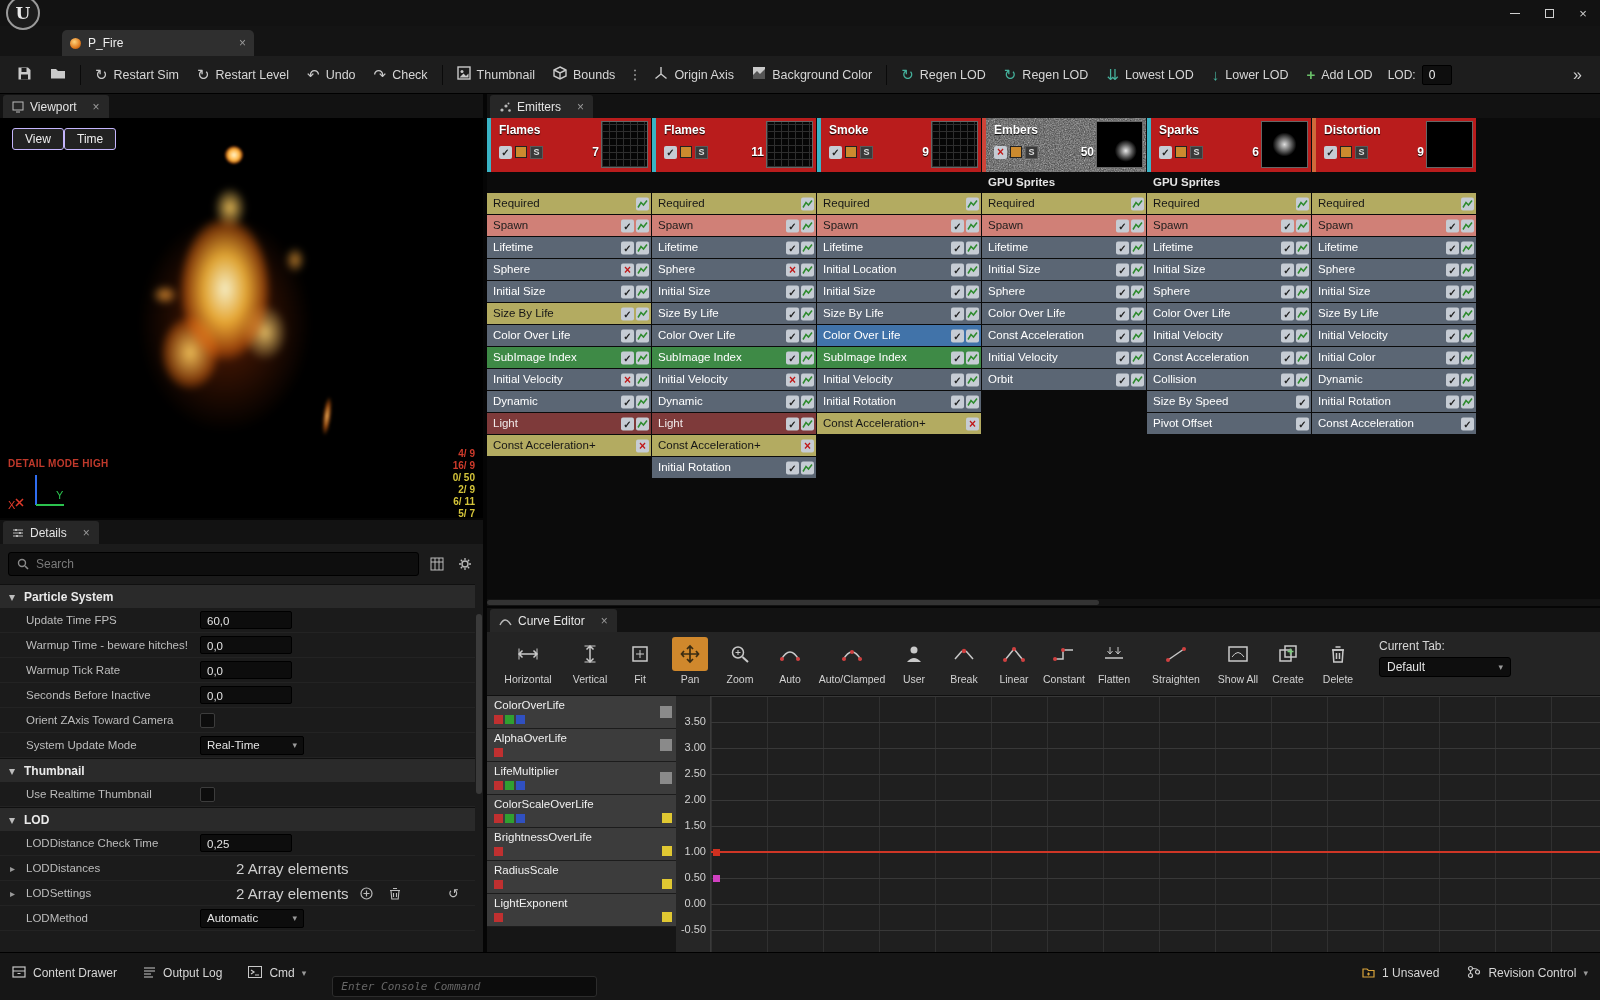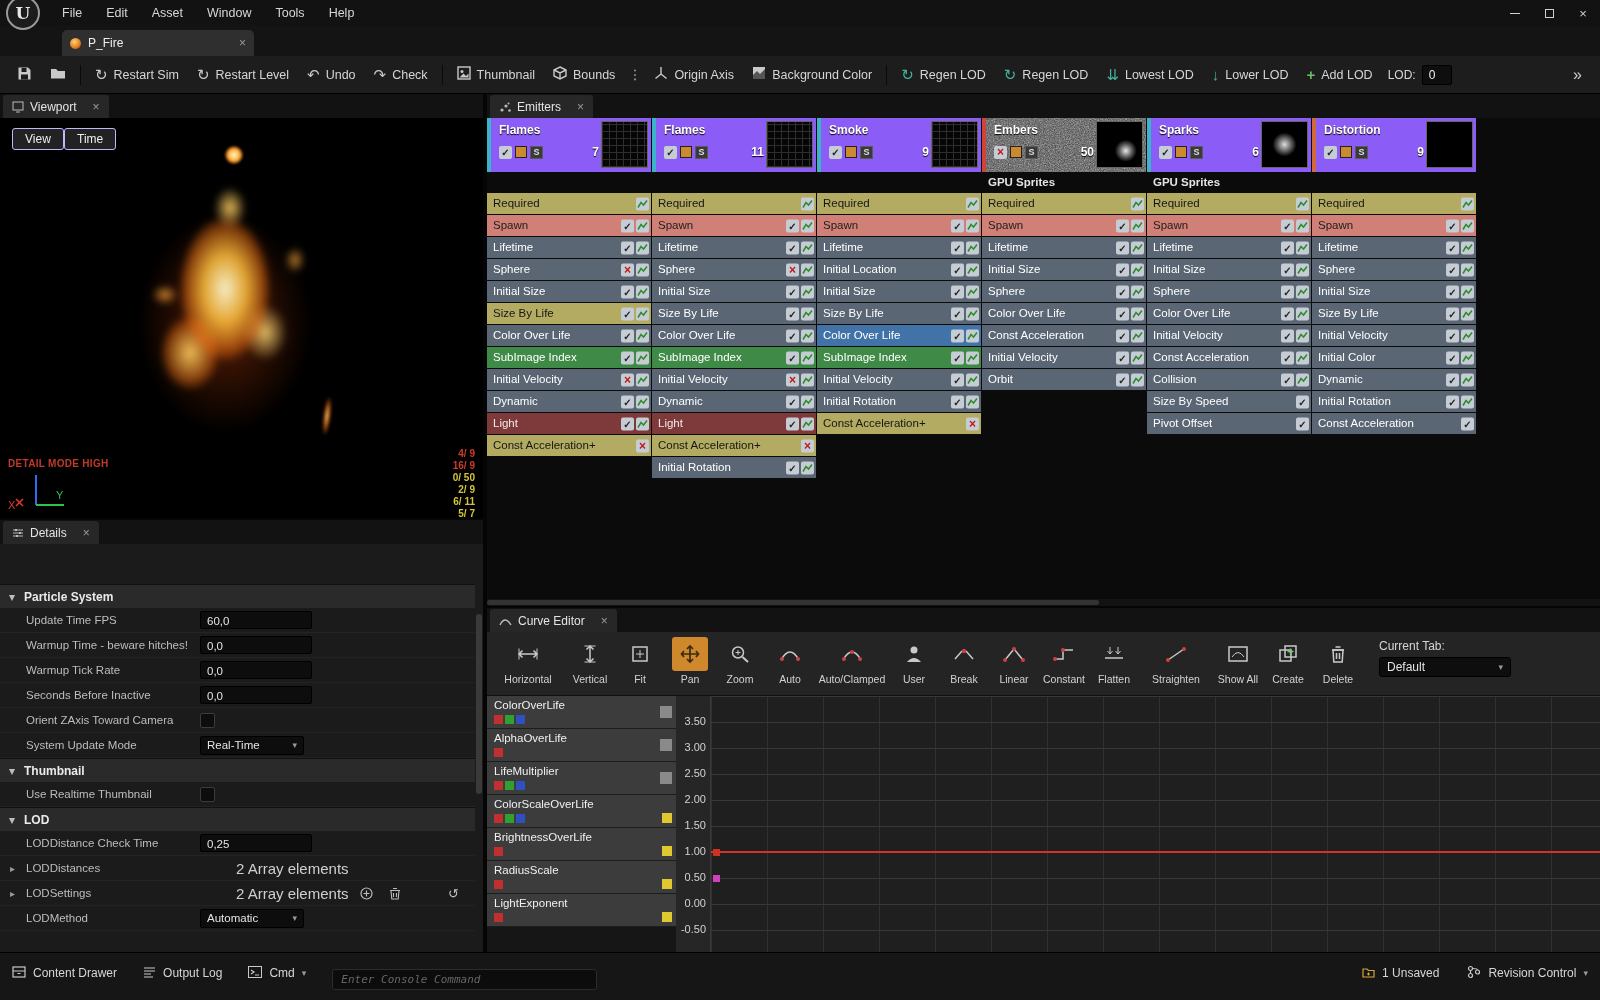--- a/index.html
+++ b/index.html
@@ -78,35 +78,35 @@
   .search-box { flex:1; height:24px; background:#0e0e0e; border:1px solid #000; border-radius:3px;
     display:flex; align-items:center; gap:7px; padding:0 8px; color:#7a7a7a; }
   .sicon-btn { width:20px; height:20px; display:flex; align-items:center; justify-content:center; }
   #details-rows { position:absolute; left:0; right:8px; top:40px; bottom:0; overflow:hidden; }
   .sec { height:24px; background:#2a2a2a; border-top:1px solid #101010; display:flex; align-items:center; color:#eaeaea; font-weight:bold; }
   .sec-arrow { width:24px; text-align:center; color:#bdbdbd; font-weight:normal; }
   .prow { position:relative; height:25px; border-bottom:1px solid #232323; display:flex; align-items:center; }
   .row-arrow { position:absolute; left:10px; color:#9a9a9a; font-size:10px; }
   .plabel { padding-left:26px; color:#bdbdbd; font-size:11.5px; white-space:nowrap; }
   .pval { position:absolute; left:200px; display:flex; align-items:center; gap:8px; }
-  .pinput { width:112px; height:18px; line-height:18px; background:#0d0d0d; border:1px solid #000;
+  .pinput { width:92px; height:18px; line-height:18px; background:#0d0d0d; border:1px solid #000;
     border-radius:2px; padding-left:6px; color:#e4e4e4; font-size:11.5px; }
   .pcheck { width:15px; height:15px; background:#0d0d0d; border:1px solid #3c3c3c; border-radius:2px; }
   .pdrop { width:104px; height:19px; background:#0d0d0d; border:1px solid #000; border-radius:2px;
     display:flex; align-items:center; padding:0 6px; color:#e4e4e4; font-size:11.5px; }
   .pdrop .caret { margin-left:auto; color:#9a9a9a; font-size:9px; }
   .ptext { color:#cfcfcf; font-size:15px;margin-left:36px; }
   .ico-reset { position:absolute; right:16px; color:#bdbdbd; font-size:13px; }
   .dscroll { position:absolute; right:1px; top:70px; width:6px; height:180px; background:#3a3a3a; border-radius:3px; }
 
   
   #emitters-panel { left:487px; top:94px; width:1113px; height:512px; }
   #emitters-panel .pbody { background:#0b0b0b; overflow:hidden; }
   .em-col { position:absolute; top:0; width:164px; height:100%; }
-  .em-head { position:relative; height:54px; background:#8b5cf6; overflow:hidden; }
+  .em-head { position:relative; height:54px; background:#b91c1c; overflow:hidden; }
   .em-head.noisy { background:#3a3a3a; }
   .noise { position:absolute; left:0; top:0; z-index:0; }
   .em-stripe { position:absolute; left:0; top:0; width:4px; height:100%; z-index:2; }
   .em-name { position:relative; z-index:2; padding:5px 0 0 12px; color:#fff; font-size:12px; font-weight:bold;
     text-shadow:0 1px 1px #000; }
   .em-icons { position:relative; z-index:2; display:flex; align-items:center; gap:3px; margin:8px 52px 0 12px; }
   .hbox { width:13px; height:13px; background:#c6ccd4; border-radius:2px; color:#222; font-size:10px; font-weight:bold;
     display:flex; align-items:center; justify-content:center; }
   .hbox.hx { color:#c01818; font-size:12px; }
   .hswatch { width:12px; height:12px; background:#cc8a2e; border:1px solid #222; }
@@ -165,40 +165,32 @@
     background-image:repeating-linear-gradient(to bottom,#383838 0 1px,transparent 1px 26px),
                      repeating-linear-gradient(to right,#303030 0 1px,transparent 1px 56px); }
   .curve-line { position:absolute; left:0; right:0; height:2px; background:#cf3626; }
   .key-point { position:absolute; width:7px; height:7px; }
 
   
   #statusbar { position:absolute; left:0; top:952px; width:1600px; height:48px; background:#161616;
     border-top:1px solid #000; display:flex; align-items:flex-start; padding:8px 12px 0 12px; gap:26px; }
   .sb-item { display:flex; align-items:center; gap:7px; color:#d6d6d6; font-size:12px; height:24px; }
   .console-input { width:265px; height:21px; background:#0c0c0c; border:1px solid #2c2c2c; border-radius:3px;
-    display:flex; align-items:center; padding:0 8px; margin-top:8px; }
+    display:flex; align-items:center; padding:0 8px; margin-top:15px; }
   .console-ph { color:#666; font-family:"DejaVu Sans Mono",monospace; font-style:italic; font-size:11px; }
   .sb-right { margin-left:auto; display:flex; gap:28px; }
   .caret { color:#9a9a9a; font-size:9px; }
 </style>
 </head>
 <body>
 
 <div id="app">
 
   <div id="menubar">
     <div class="logo">U</div>
-    <div id="menu-items" style="display:flex">
-        <span class="menu-item">File</span>
-        <span class="menu-item">Edit</span>
-        <span class="menu-item">Asset</span>
-        <span class="menu-item">Window</span>
-        <span class="menu-item">Tools</span>
-        <span class="menu-item">Help</span>
-      </div>
     <div class="win-controls">
       <span class="wc">
           <span class="min-glyph"></span>
         </span>
       <span class="wc">
           <span class="max-glyph"></span>
         </span>
       <span class="wc">×</span>
     </div>
   </div>
@@ -346,20 +338,41 @@
             <path d="M1 3 H11 M1 6 H11 M1 9 H11" stroke="#bbb"></path>
             <rect x="3" y="2" width="2" height="2" fill="#bbb"></rect>
             <rect x="7" y="5" width="2" height="2" fill="#bbb"></rect>
             <rect x="4" y="8" width="2" height="2" fill="#bbb"></rect>
           </svg>
         <span>Details</span>
         <span class="tab-x">×</span>
       </div>
     </div>
     <div class="pbody">
+      <div id="details-search">
+        <div class="search-box">
+          <svg width="12" height="12">
+              <circle cx="5" cy="5" r="3.5" fill="none" stroke="#8a8a8a" stroke-width="1.4"></circle>
+              <path d="M8 8 L11 11" stroke="#8a8a8a" stroke-width="1.6"></path>
+            </svg>
+          <span>Search</span>
+        </div>
+        <span class="sicon-btn">
+          <svg width="14" height="14">
+              <rect x="1" y="1" width="12" height="12" fill="none" stroke="#bbb"></rect>
+              <path d="M1 5 H13 M5 1 V13 M9 1 V13" stroke="#bbb"></path>
+            </svg>
+        </span>
+        <span class="sicon-btn">
+          <svg width="14" height="14">
+              <circle cx="7" cy="7" r="3" fill="none" stroke="#bbb" stroke-width="1.4"></circle>
+              <path d="M7 1 V3 M7 11 V13 M1 7 H3 M11 7 H13 M2.8 2.8 L4.2 4.2 M9.8 9.8 L11.2 11.2 M11.2 2.8 L9.8 4.2 M4.2 9.8 L2.8 11.2" stroke="#bbb" stroke-width="1.3"></path>
+            </svg>
+        </span>
+      </div>
       <div id="details-rows">
           <div class="sec">
             <span class="sec-arrow">▾</span>
             <span class="sec-label">Particle System</span>
           </div>
           <div class="prow">
             <span class="plabel">Update Time FPS</span>
             <span class="pval">
               <div class="pinput">60,0</div>
             </span>

